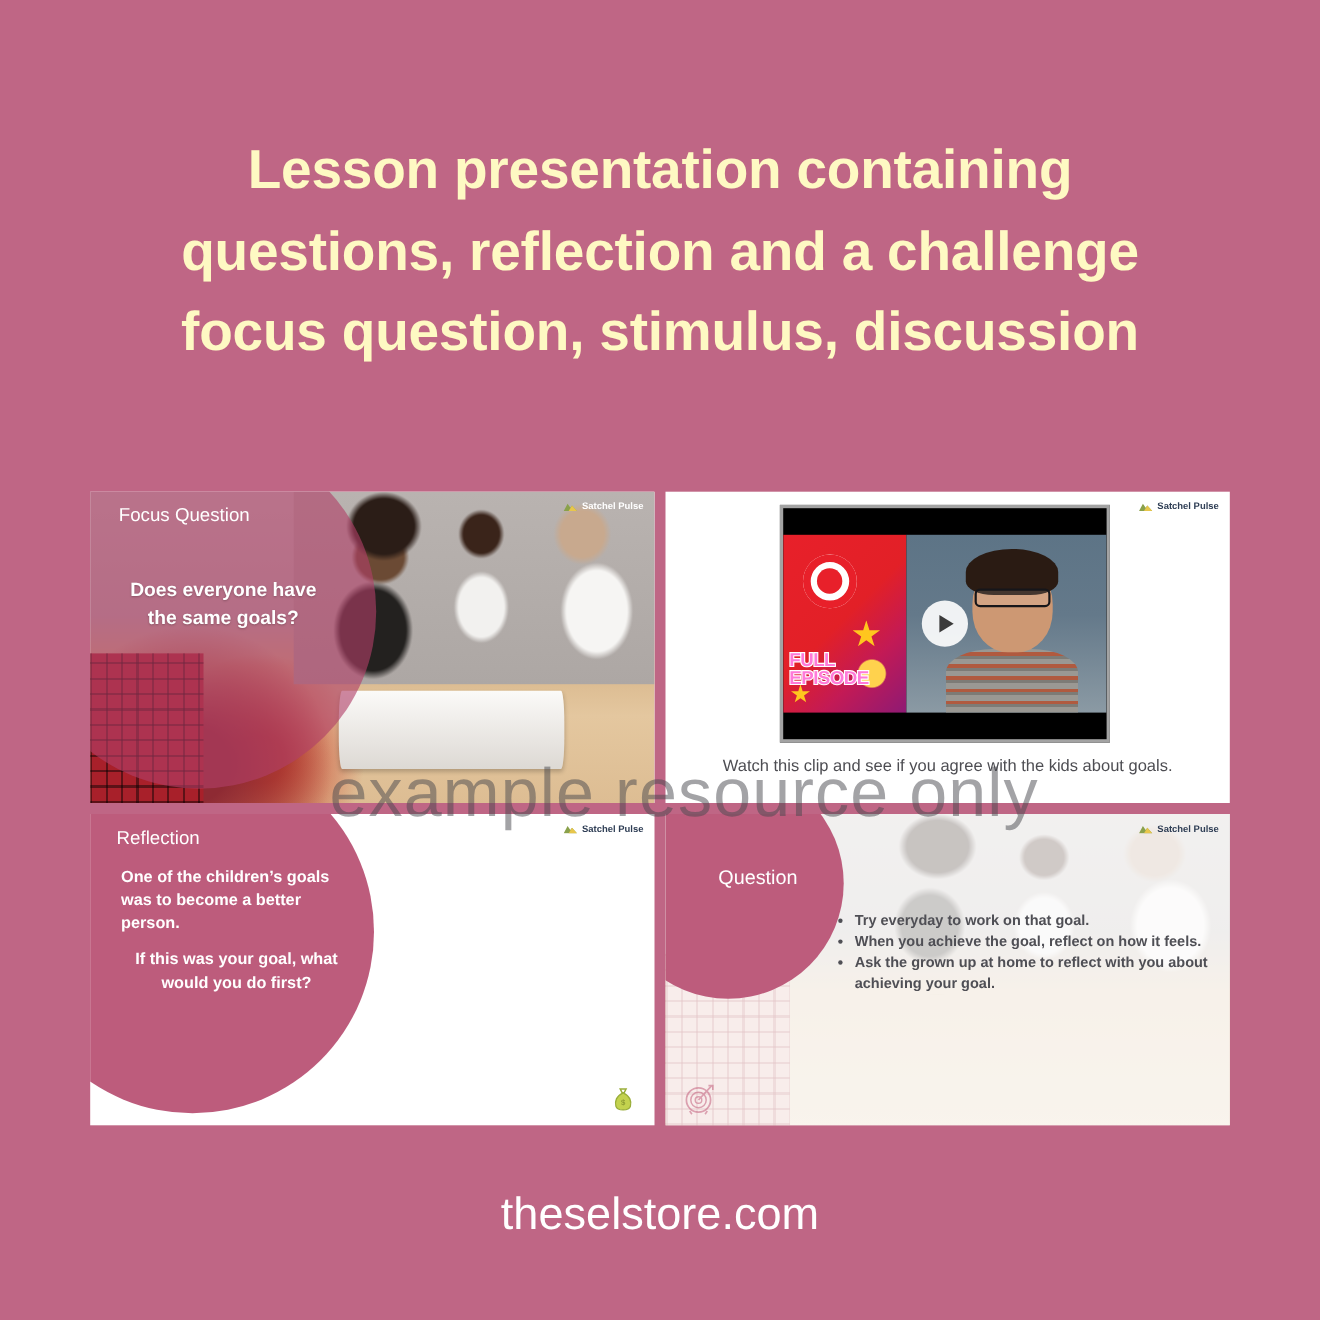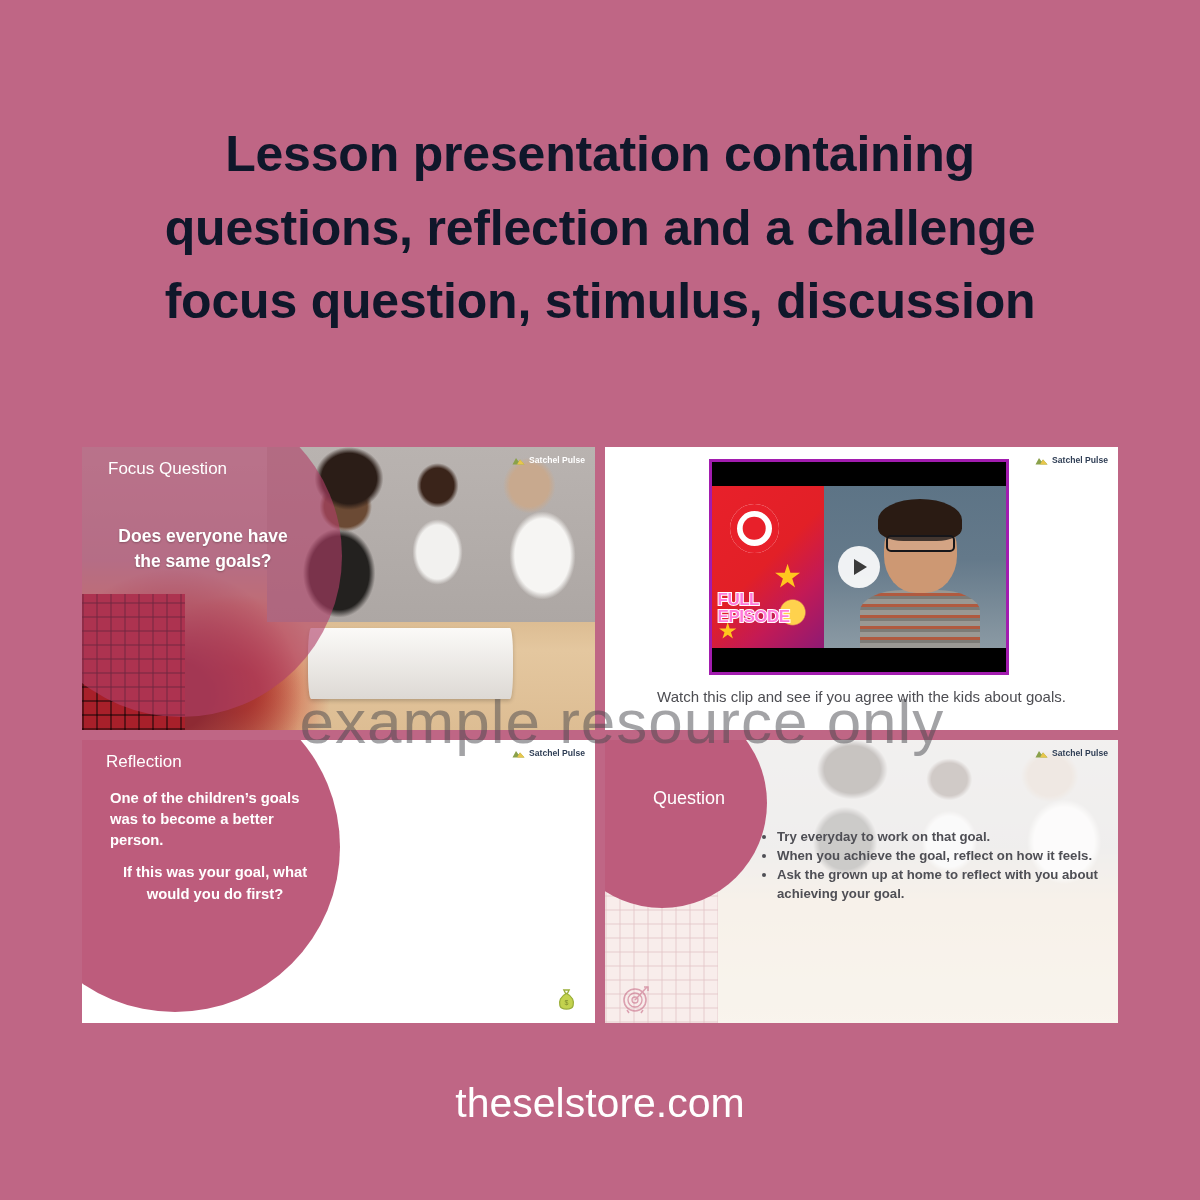--- a/index.html
+++ b/index.html
@@ -8,21 +8,21 @@
     font-family: "Liberation Sans", sans-serif;
     overflow: hidden;
   }
   body { background: #bf6685; position: relative; }
 
   
   .headline {
     position: absolute;
     left: 60px; top: 118px; width: 1080px;
     text-align: center;
-    color: #0f172a;
+    color: #fef9c3;
     font-size: 50px;
     font-weight: 600;
     line-height: 1.47;
     letter-spacing: -0.2px;
   }
   .headline .ln { display: block; white-space: nowrap; }
 
   
   .grid {
     position: absolute;
@@ -91,21 +91,21 @@
     position: absolute; left: 22px; top: 77px; width: 198px;
     color: #ffffff; font-weight: 700; font-size: 17.5px;
     line-height: 1.42; text-align: center;
     text-shadow: 0 1px 2px rgba(0,0,0,.25);
   }
 
   
   .s2-video {
     position: absolute; left: 104px; top: 12px;
     width: 300px; height: 216px;
-    border: 3px solid #a21caf;
+    border: 3px solid #a3a3a3;
     background: #000;
   }
   .s2-inner { position: absolute; left: 0; right: 0; top: 24px; bottom: 24px; overflow: hidden; }
   .s2-left {
     position: absolute; left: 0; top: 0; width: 38%; height: 100%;
     background:
       radial-gradient(circle at 72% 78%, #ffd24d 0 8%, rgba(255,210,77,0) 9%),
       linear-gradient(135deg, #e8202a 0%, #e22027 48%, #c31a55 72%, #8e1a74 100%);
     overflow: hidden;
   }

